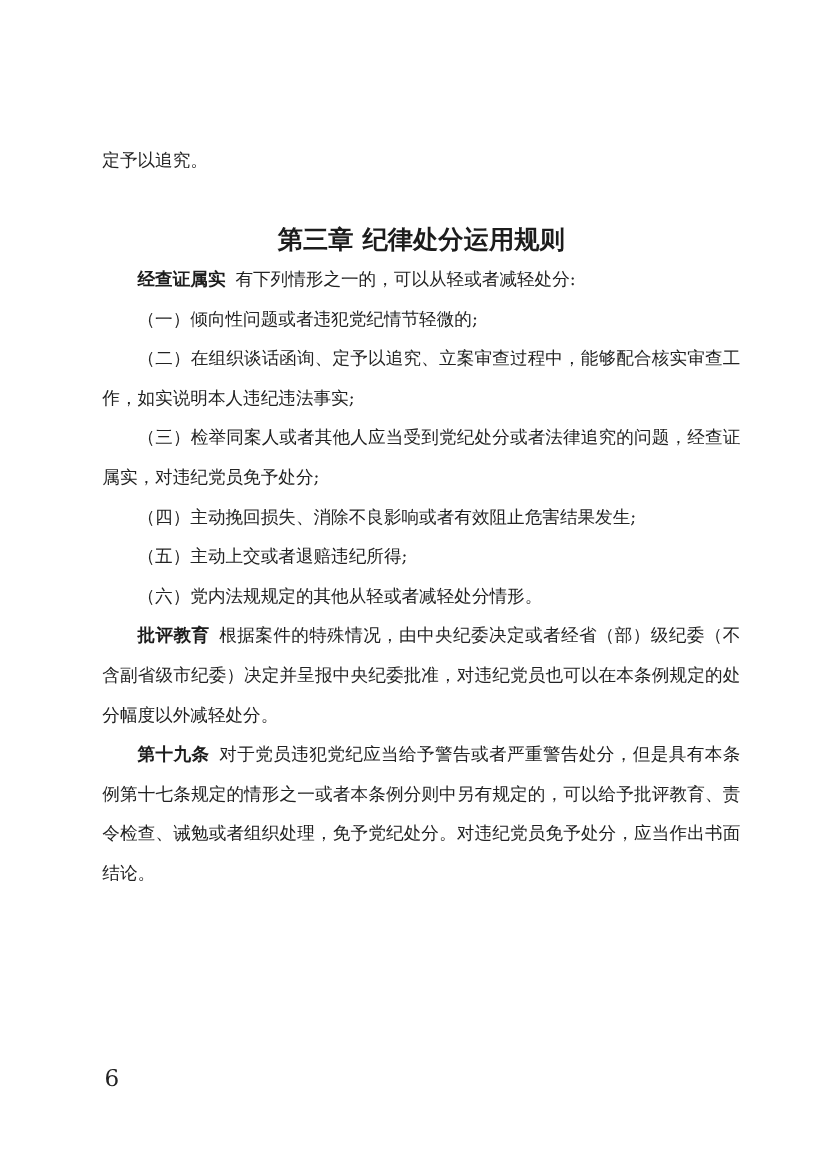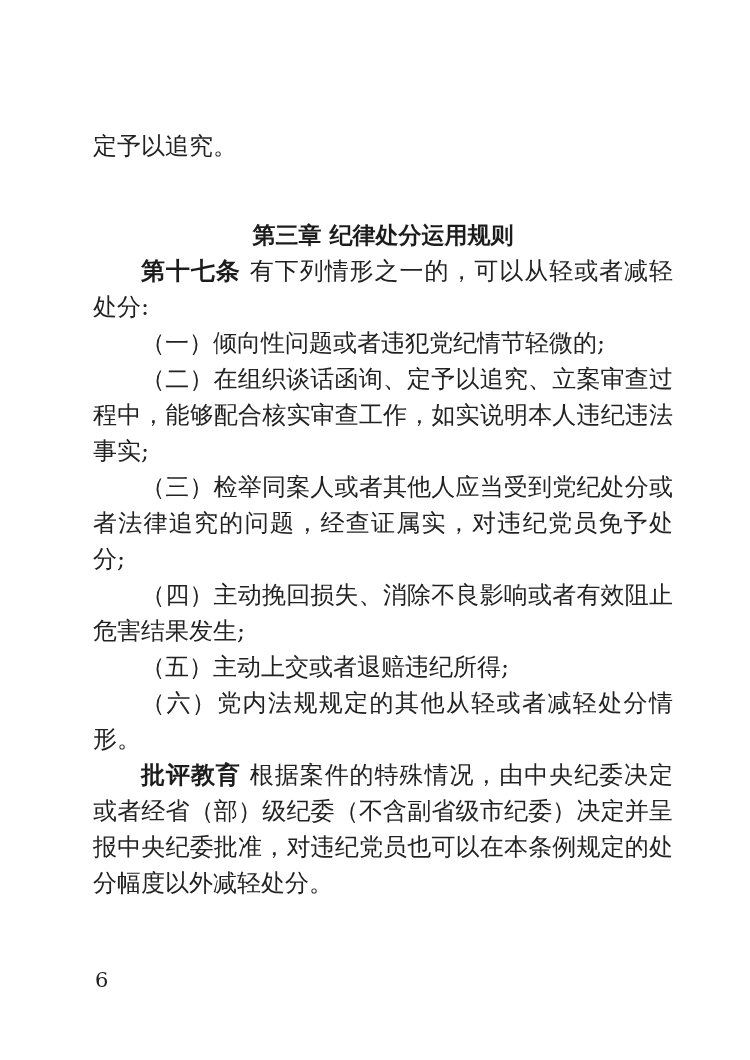--- a/index.html
+++ b/index.html
@@ -17,39 +17,39 @@
     color: #222222;
   }
   .content {
     position: absolute;
     left: 93px;
     top: 128px;
     width: 580px;
   }
   .para {
     margin: 0;
-    font-size: 24px;
+    font-size: 16px;
     line-height: 36px;
     text-align: justify;
     text-align-last: left;
     text-indent: 2em;
   }
   .para.no-indent {
     text-indent: 0;
   }
   .lead {
     font-weight: bold;
     font-family: "DejaVu Sans", "Liberation Sans", sans-serif;
     color: #1c1c1c;
   }
   .lead:not(:empty) {
     margin-right: 9px;
   }
   .chapter {
-    margin: 53px 0 0 0;
+    margin: 36px 0 0 0;
     font-size: 23px;
     line-height: 36px;
     font-weight: bold;
     text-align: center;
     font-family: "DejaVu Sans", "Liberation Sans", sans-serif;
     color: #1c1c1c;
   }
   .page-number {
     position: absolute;
     left: 95px;
@@ -62,34 +62,35 @@
 </head>
 <body>
 
 <div class="page">
   <div class="content">
 
     <p class="para no-indent">定予以追究。</p>
 
     <h2 class="chapter">第三章 纪律处分运用规则</h2>
 
-    <p class="para"><span class="lead">第十七条</span><span>有下列情形之一的，可以从轻或者减轻处分:</span></p>
+    <p class="para"><span class="lead">经查证属实</span><span>有下列情形之一的，可以从轻或者减轻处分:</span></p>
 
     <p class="para"><span class="lead"></span><span>（一）倾向性问题或者违犯党纪情节轻微的;</span></p>
 
     <p class="para"><span class="lead"></span><span>（二）在组织谈话函询、定予以追究、立案审查过程中，能够配合核实审查工作，如实说明本人违纪违法事实;</span></p>
 
     <p class="para"><span class="lead"></span><span>（三）检举同案人或者其他人应当受到党纪处分或者法律追究的问题，经查证属实，对违纪党员免予处分;</span></p>
 
     <p class="para"><span class="lead"></span><span>（四）主动挽回损失、消除不良影响或者有效阻止危害结果发生;</span></p>
 
     <p class="para"><span class="lead"></span><span>（五）主动上交或者退赔违纪所得;</span></p>
 
     <p class="para"><span class="lead"></span><span>（六）党内法规规定的其他从轻或者减轻处分情形。</span></p>
 
     <p class="para"><span class="lead">批评教育</span><span>根据案件的特殊情况，由中央纪委决定或者经省（部）级纪委（不含副省级市纪委）决定并呈报中央纪委批准，对违纪党员也可以在本条例规定的处分幅度以外减轻处分。</span></p>
 
+    <p class="para"><span class="lead">第十九条</span><span>对于党员违犯党纪应当给予警告或者严重警告处分，但是具有本条例第十七条规定的情形之一或者本条例分则中另有规定的，可以给予批评教育、责令检查、诫勉或者组织处理，免予党纪处分。对违纪党员免予处分，应当作出书面结论。</span></p>
 
 
   </div>
 
   <div class="page-number">6</div>
 </div>
 
 </body></html>

